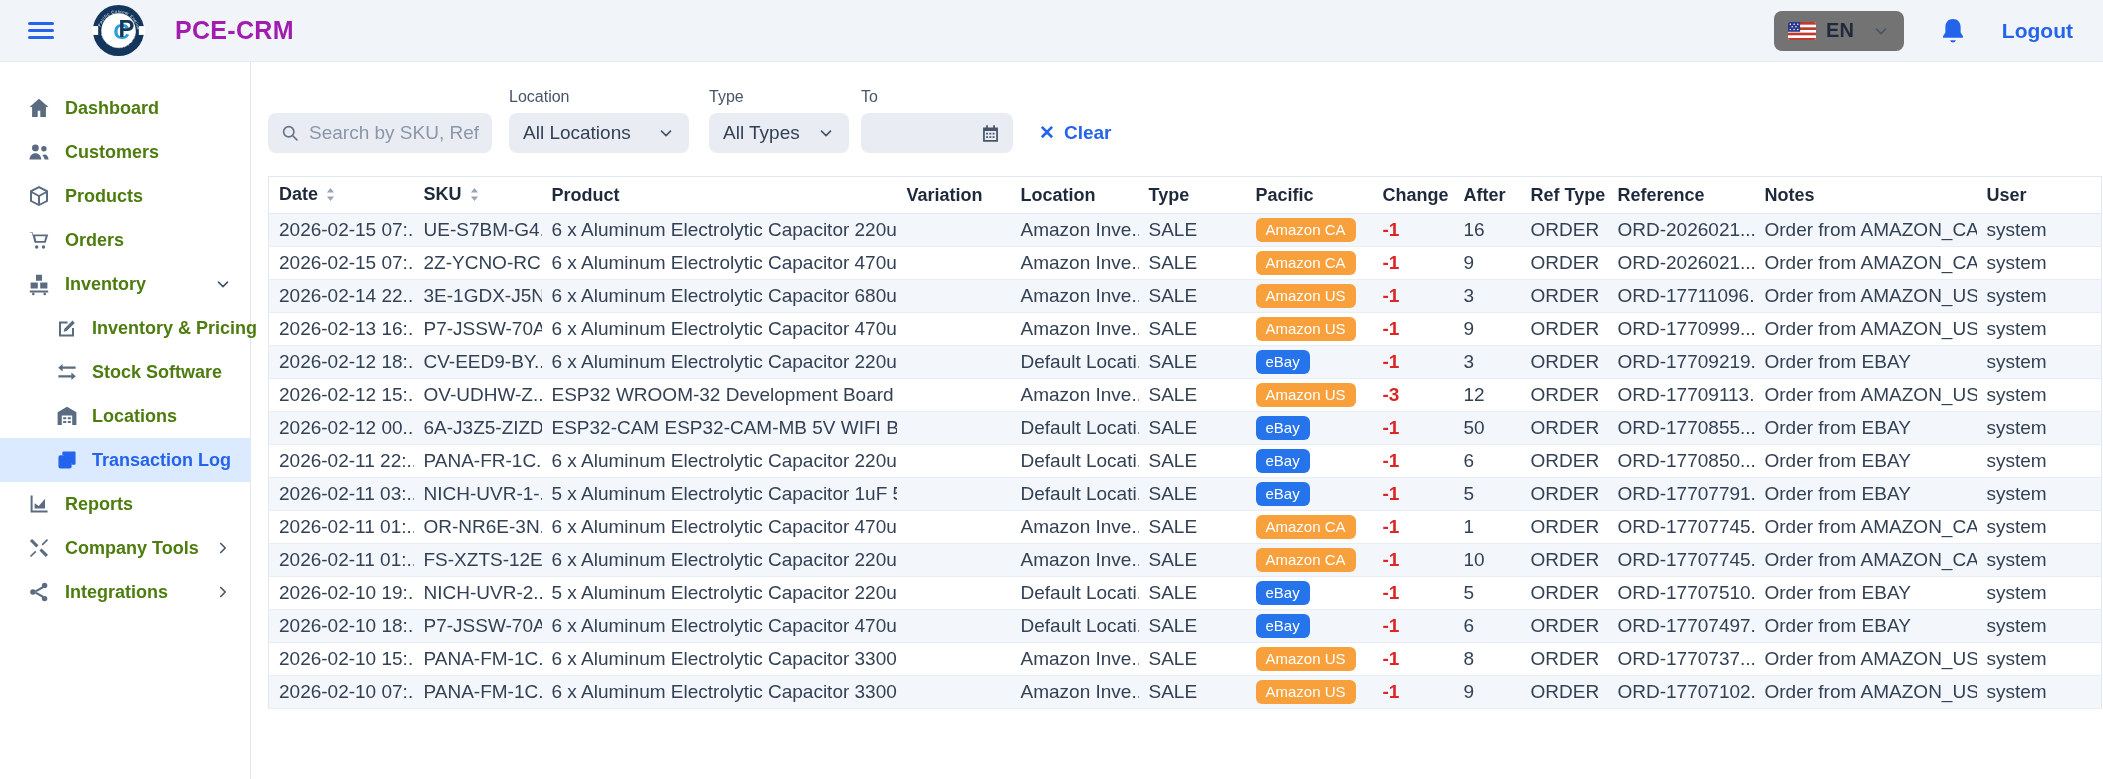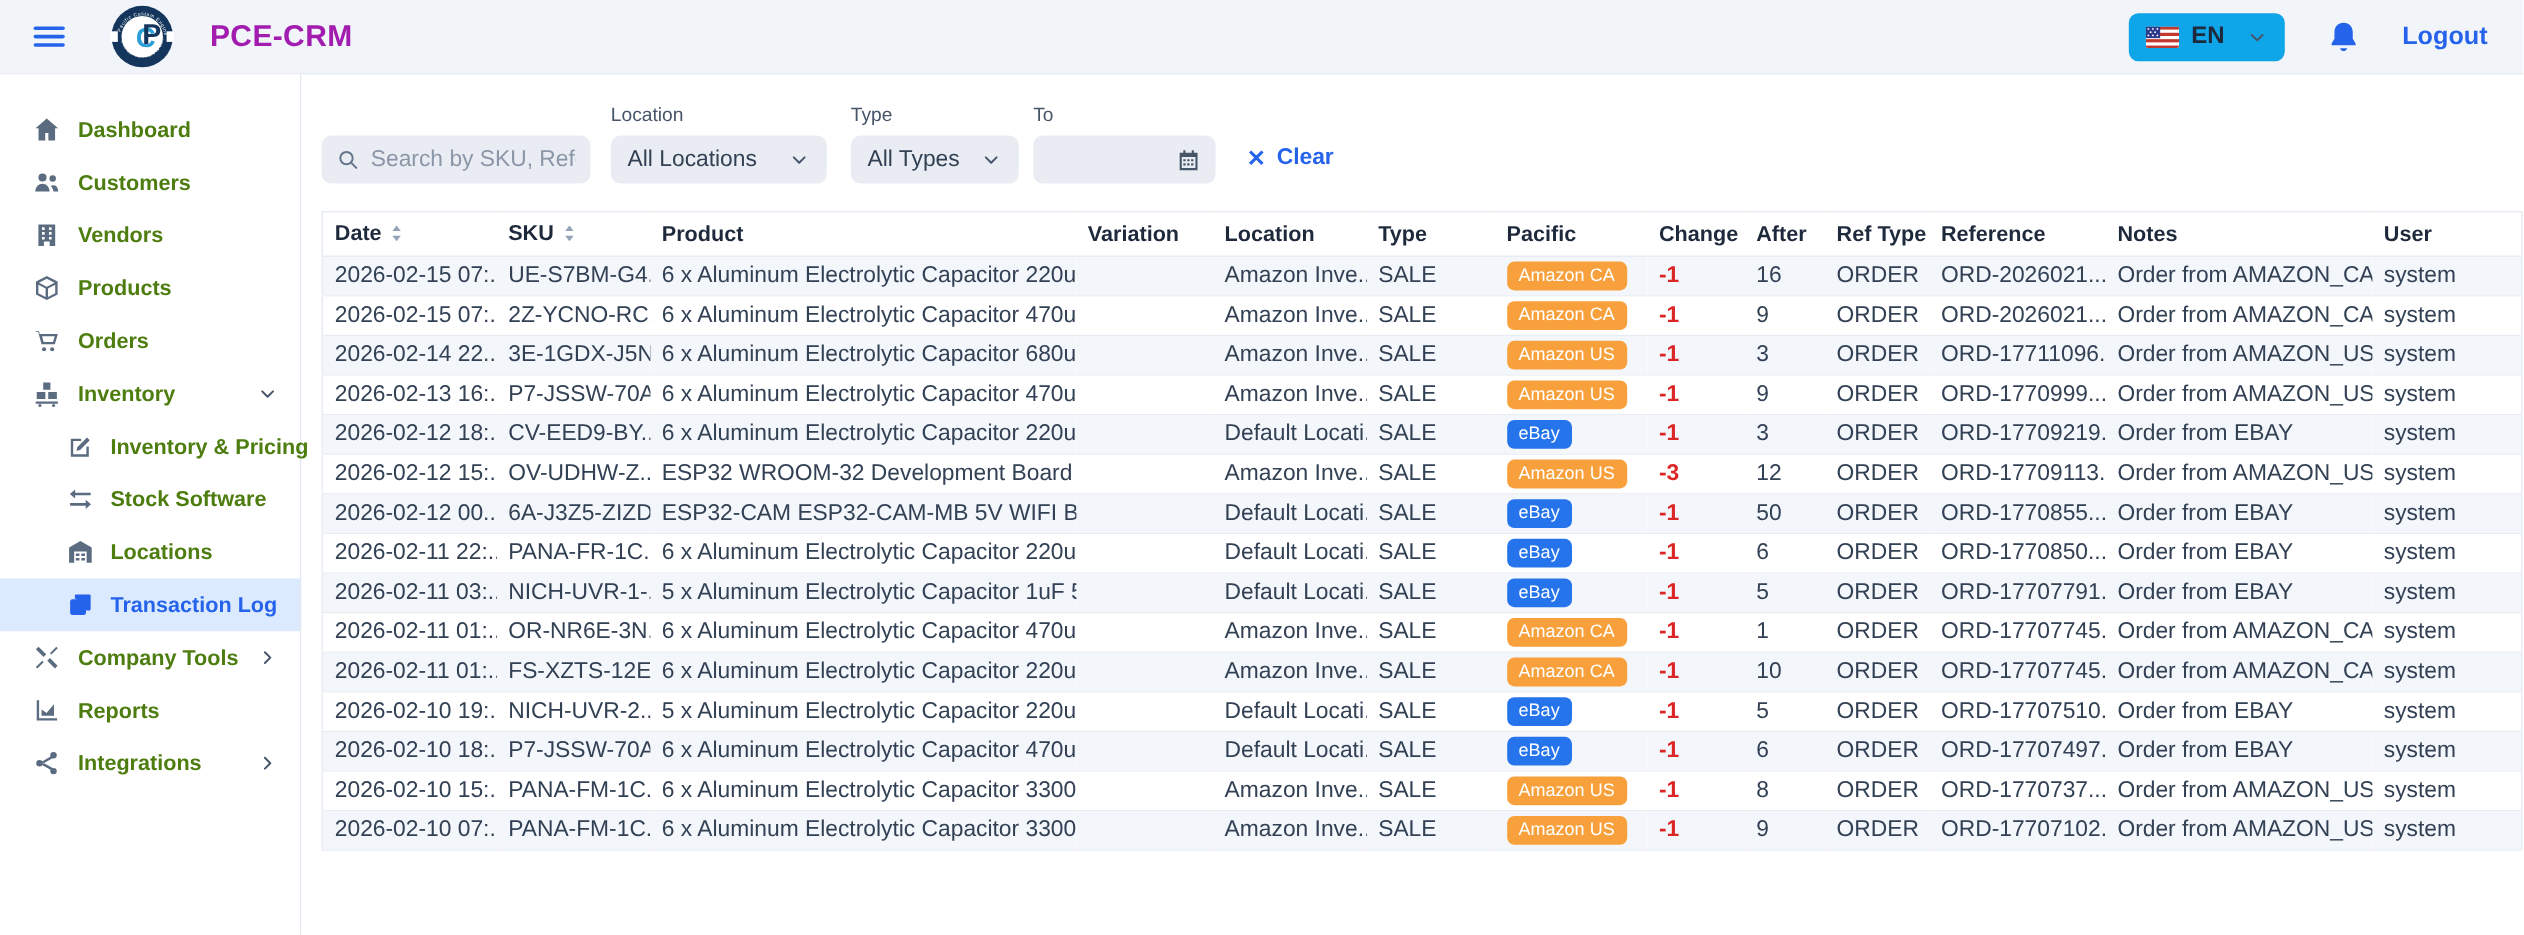--- a/index.html
+++ b/index.html
@@ -8,21 +8,21 @@
 
   
   .topbar { height:62px; background:#f1f5f9; border-bottom:1px solid #e7ecf2;
             display:flex; align-items:center; padding:0 30px 0 28px; }
   .hamburger { width:30px; height:24px; display:flex; flex-direction:column; justify-content:center;
                gap:4px; background:none; border:none; cursor:pointer; margin-right:34px; }
   .hamburger span { display:block; width:26px; height:3px; background:#2563eb; border-radius:2px; }
   .logo { width:53px; height:53px; margin-right:30px; flex:0 0 auto; }
   .app-title { font-size:25px; font-weight:700; color:#a21caf; letter-spacing:.3px; }
   .topbar-right { margin-left:auto; display:flex; align-items:center; gap:34px; }
-  .lang-select { display:flex; align-items:center; gap:10px; background:#0ea5e9; border:none;
+  .lang-select { display:flex; align-items:center; gap:10px; background:#737373; border:none;
                  border-radius:8px; height:40px; padding:0 14px; cursor:pointer; }
   .lang-select .flag { width:28px; height:18px; border-radius:2px; overflow:hidden; }
   .lang-select .lang-code { font-size:20px; font-weight:600; color:#1e293b; }
   .lang-select .chev { margin-left:8px; }
   .bell-btn { background:none; border:none; cursor:pointer; width:30px; height:30px; }
   .logout-link { font-size:21px; font-weight:600; color:#2563eb; text-decoration:none; cursor:pointer; }
 
   
   .layout { display:flex; height:717px; }
   .sidebar { width:251px; flex:0 0 251px; background:#fff; border-right:1px solid #e2e8f0; padding-top:24px; }
@@ -164,28 +164,20 @@
               <circle cx="8.4" cy="7.9" r="3.4"></circle>
               <path d="M2.4 19.6c.4-4 2.8-6.4 6-6.4s5.6 2.4 6 6.4h-12z"></path>
               <circle cx="16.9" cy="8.7" r="2.7"></circle>
               <path d="M15.6 19.6h6c-.3-3.2-1.7-5.2-4-5.2-.8 0-1.6.3-2.2.8 1.1 1.1 1.9 2.6 2.2 4.4z"></path>
             </svg>
           </span>
           <span class="nlabel">Customers</span>
         </div>
         <div class="nav-item">
           <span class="nicon">
-            <svg viewBox="0 0 24 24" fill-rule="evenodd">
-              <path d="M5 21V3h14v18h-4.6v-3.7H9.6V21H5zM8 5.4h2.2v2.2H8V5.4zm5.8 0H16v2.2h-2.2V5.4zM8 9.4h2.2v2.2H8V9.4zm5.8 0H16v2.2h-2.2V9.4zM8 13.4h2.2v2.2H8v-2.2zm5.8 0H16v2.2h-2.2v-2.2z"></path>
-            </svg>
-          </span>
-          <span class="nlabel">Vendors</span>
-        </div>
-        <div class="nav-item">
-          <span class="nicon">
             <svg viewBox="0 0 24 24">
               <path d="M12 2 3 6.6v10.8L12 22l9-4.6V6.6L12 2zm0 2.2 6.5 3.4L12 11 5.5 7.6 12 4.2zM5 9.3l6 3.1v7.1l-6-3.1V9.3zm14 0v7.1l-6 3.1v-7.1l6-3.1z"></path>
             </svg>
           </span>
           <span class="nlabel">Products</span>
         </div>
         <div class="nav-item">
           <span class="nicon">
             <svg viewBox="0 0 24 24">
               <path d="M2.8 4h2.6l.6 2.4h15.2l-2.5 8.4H7.6L5.2 6 4.8 4.6H2.8V4zm5.3 4.3 1.2 4.6h7.9l1.4-4.6H8.1z"></path>
@@ -241,39 +233,39 @@
               <path d="M8.3 7V4.4h11.3v11.3h-2.8"></path>
               <rect x="4.4" y="8.3" width="11.3" height="11.3" rx="1"></rect>
               <path d="M4.4 12.2h11.3"></path>
             </svg>
           </span>
           <span class="nlabel">Transaction Log</span>
         </div>
         <div class="nav-item">
           <span class="nicon">
             <svg viewBox="0 0 24 24">
+              <path d="M3.6 3.5h2v15h15v2h-17v-17z"></path>
+              <path d="M7.6 16.4v-5.2l4.2 2.9 6.2-7.3v9.6H7.6z"></path>
+            </svg>
+          </span>
+          <span class="nlabel">Reports</span>
+        </div>
+        <div class="nav-item">
+          <span class="nicon">
+            <svg viewBox="0 0 24 24">
               <path d="M5.1 2.9 2.9 5.1l6.4 6.4 2.2-2.2L5.1 2.9zM21 18.8l-6.4-6.4-2.2 2.2 6.4 6.4 2.2-2.2z"></path>
               <path d="M19.9 3 14.6 8.3l1.2 1.2L21.1 4.2 19.9 3zM8.2 14.7l-5.3 5.2 1.2 1.2 5.3-5.2-1.2-1.2z"></path>
             </svg>
           </span>
           <span class="nlabel">Company Tools</span>
           <span class="chev">
             <svg viewBox="0 0 24 24">
               <path d="M9 6l6 6-6 6"></path>
             </svg>
           </span>
-        </div>
-        <div class="nav-item">
-          <span class="nicon">
-            <svg viewBox="0 0 24 24">
-              <path d="M3.6 3.5h2v15h15v2h-17v-17z"></path>
-              <path d="M7.6 16.4v-5.2l4.2 2.9 6.2-7.3v9.6H7.6z"></path>
-            </svg>
-          </span>
-          <span class="nlabel">Reports</span>
         </div>
         <div class="nav-item">
           <span class="nicon">
             <svg viewBox="0 0 24 24">
               <circle cx="5.9" cy="12" r="2.7"></circle>
               <circle cx="17.6" cy="5.4" r="2.7"></circle>
               <circle cx="17.6" cy="18.6" r="2.7"></circle>
               <path d="m7.7 10.7 8.1-4.6 1 1.8-8.1 4.6zM7.7 13.3l8.1 4.6 1-1.8-8.1-4.6z"></path>
             </svg>
           </span>

